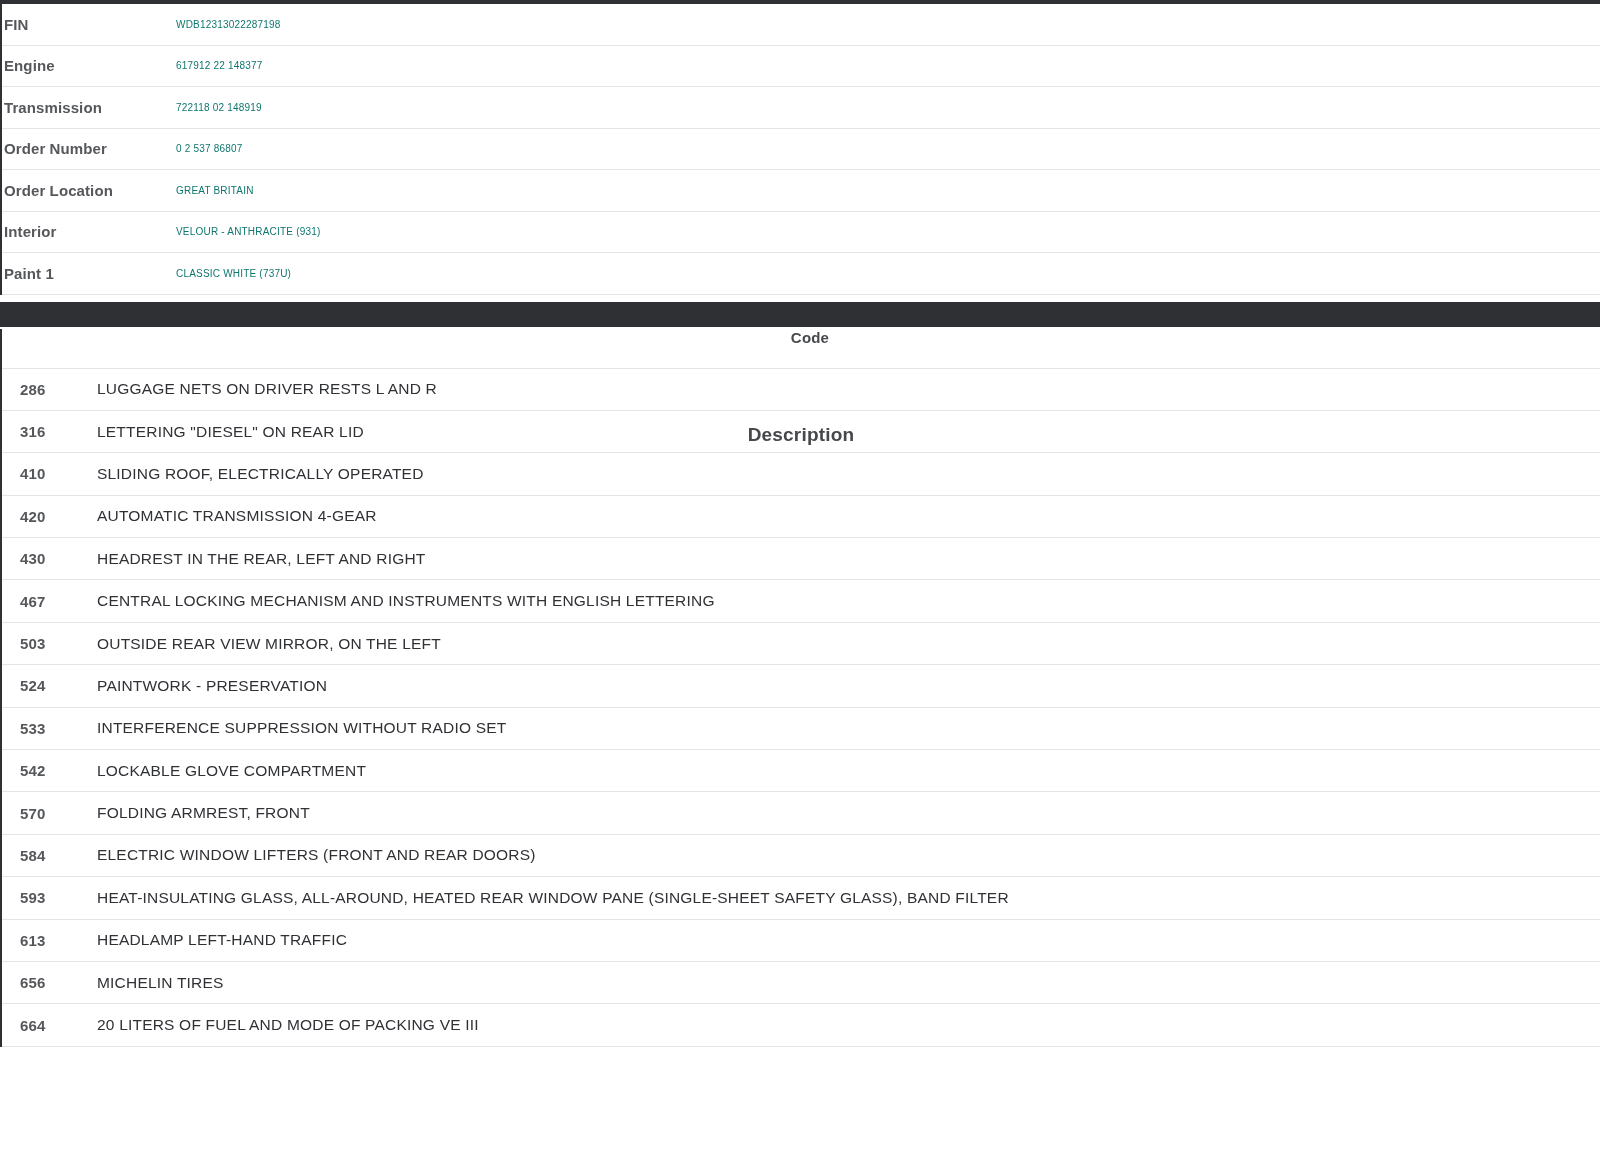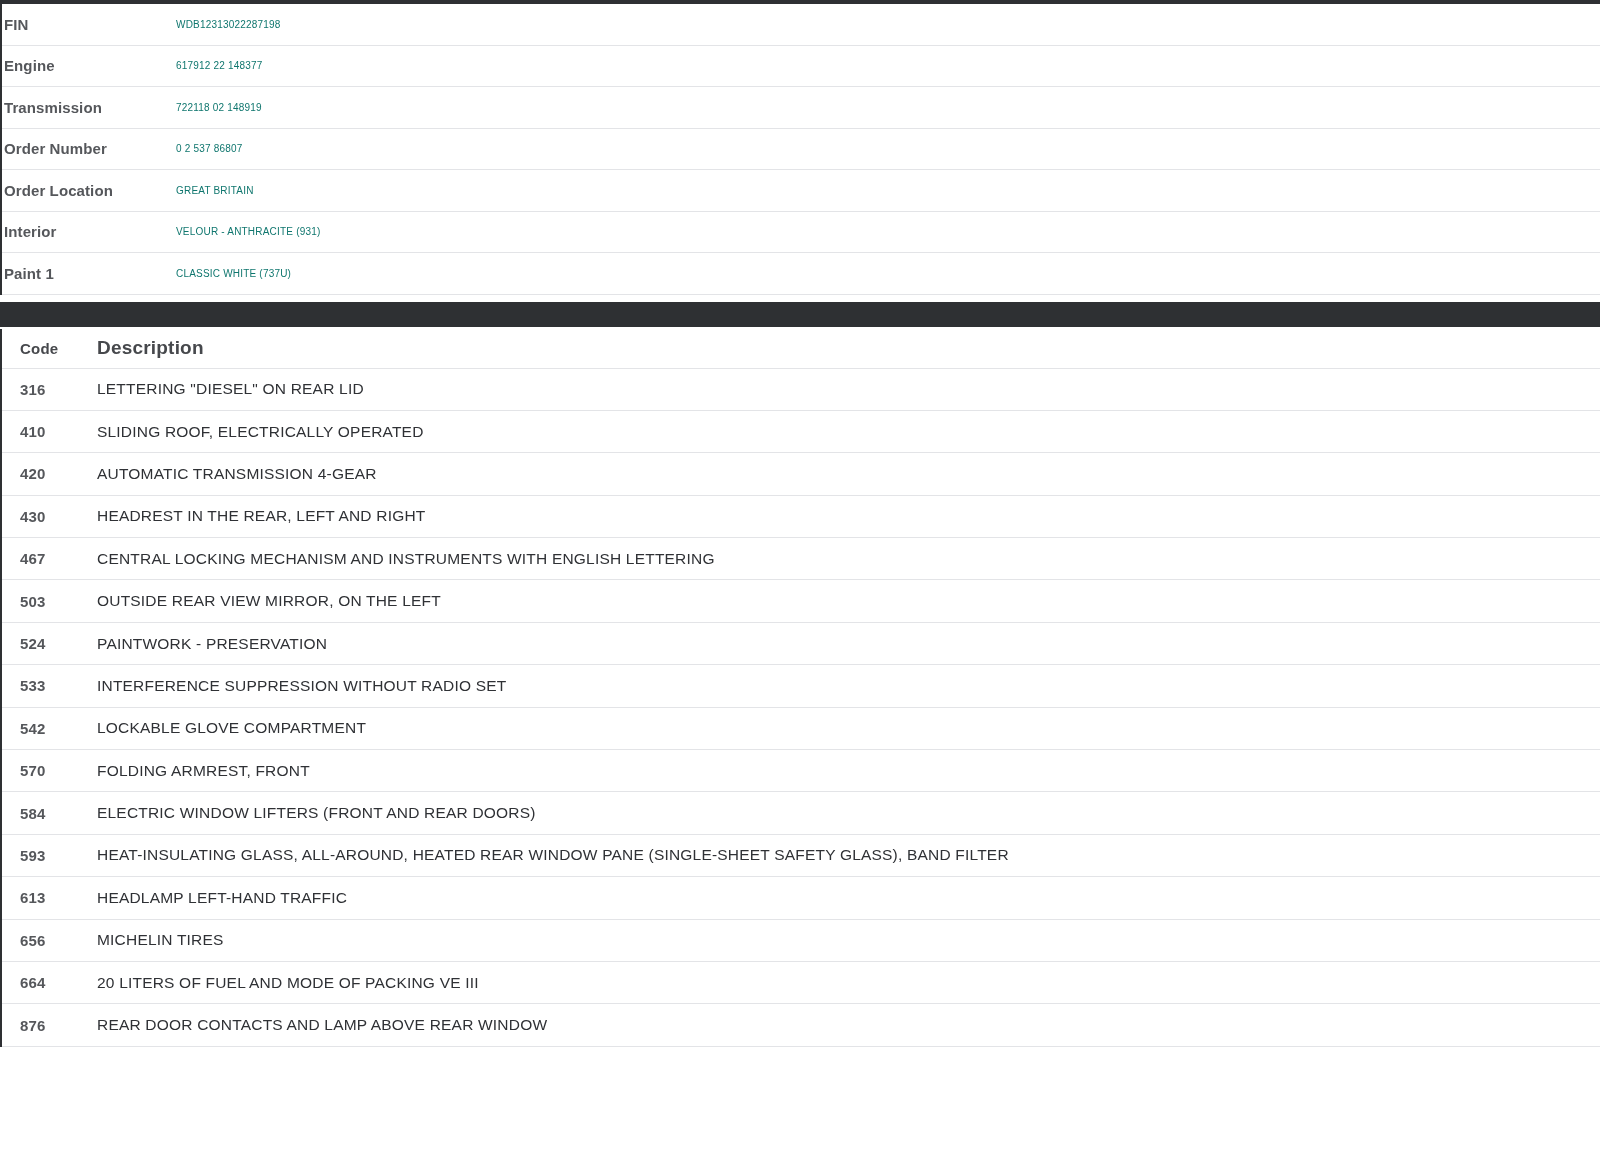--- a/index.html
+++ b/index.html
@@ -44,20 +44,21 @@
   .divider-bar { height: 25px; background: #2e3033; }
   .codes-gap { height: 2px; background: #ffffff; }
 
   .codes-table { border-left: 2px solid #2e3033; }
   .codes-header {
     display: flex;
     align-items: center;
     height: 40px;
     box-sizing: border-box;
     border-bottom: 1px solid #e3e4e7;
+    flex-direction: column;
   }
   .code-col {
     flex: 0 0 95px;
     box-sizing: border-box;
     padding-left: 18px;
     font-size: 15px;
     font-weight: 700;
     color: #55575b;
     letter-spacing: 0.2px;
   }
@@ -131,20 +132,24 @@
   <div class="divider-bar"></div>
   <div class="codes-gap"></div>
 
   <div class="codes-table">
     <div class="codes-header">
       <div class="code-col">Code</div>
       <div class="desc-col">Description</div>
     </div>
     <div class="codes-body">
 
+        <div class="code-row">
+          <div class="code-col">286</div>
+          <div class="desc-col">LUGGAGE NETS ON DRIVER RESTS L AND R</div>
+        </div>
 
         <div class="code-row">
           <div class="code-col">316</div>
           <div class="desc-col">LETTERING "DIESEL" ON REAR LID</div>
         </div>
 
         <div class="code-row">
           <div class="code-col">410</div>
           <div class="desc-col">SLIDING ROOF, ELECTRICALLY OPERATED</div>
         </div>
@@ -208,20 +213,16 @@
           <div class="code-col">656</div>
           <div class="desc-col">MICHELIN TIRES</div>
         </div>
 
         <div class="code-row">
           <div class="code-col">664</div>
           <div class="desc-col">20 LITERS OF FUEL AND MODE OF PACKING VE III</div>
         </div>
 
 
-        <div class="code-row">
-          <div class="code-col">876</div>
-          <div class="desc-col">REAR DOOR CONTACTS AND LAMP ABOVE REAR WINDOW</div>
-        </div>
       </div>
   </div>
 
 </div>
 
 </body></html>

